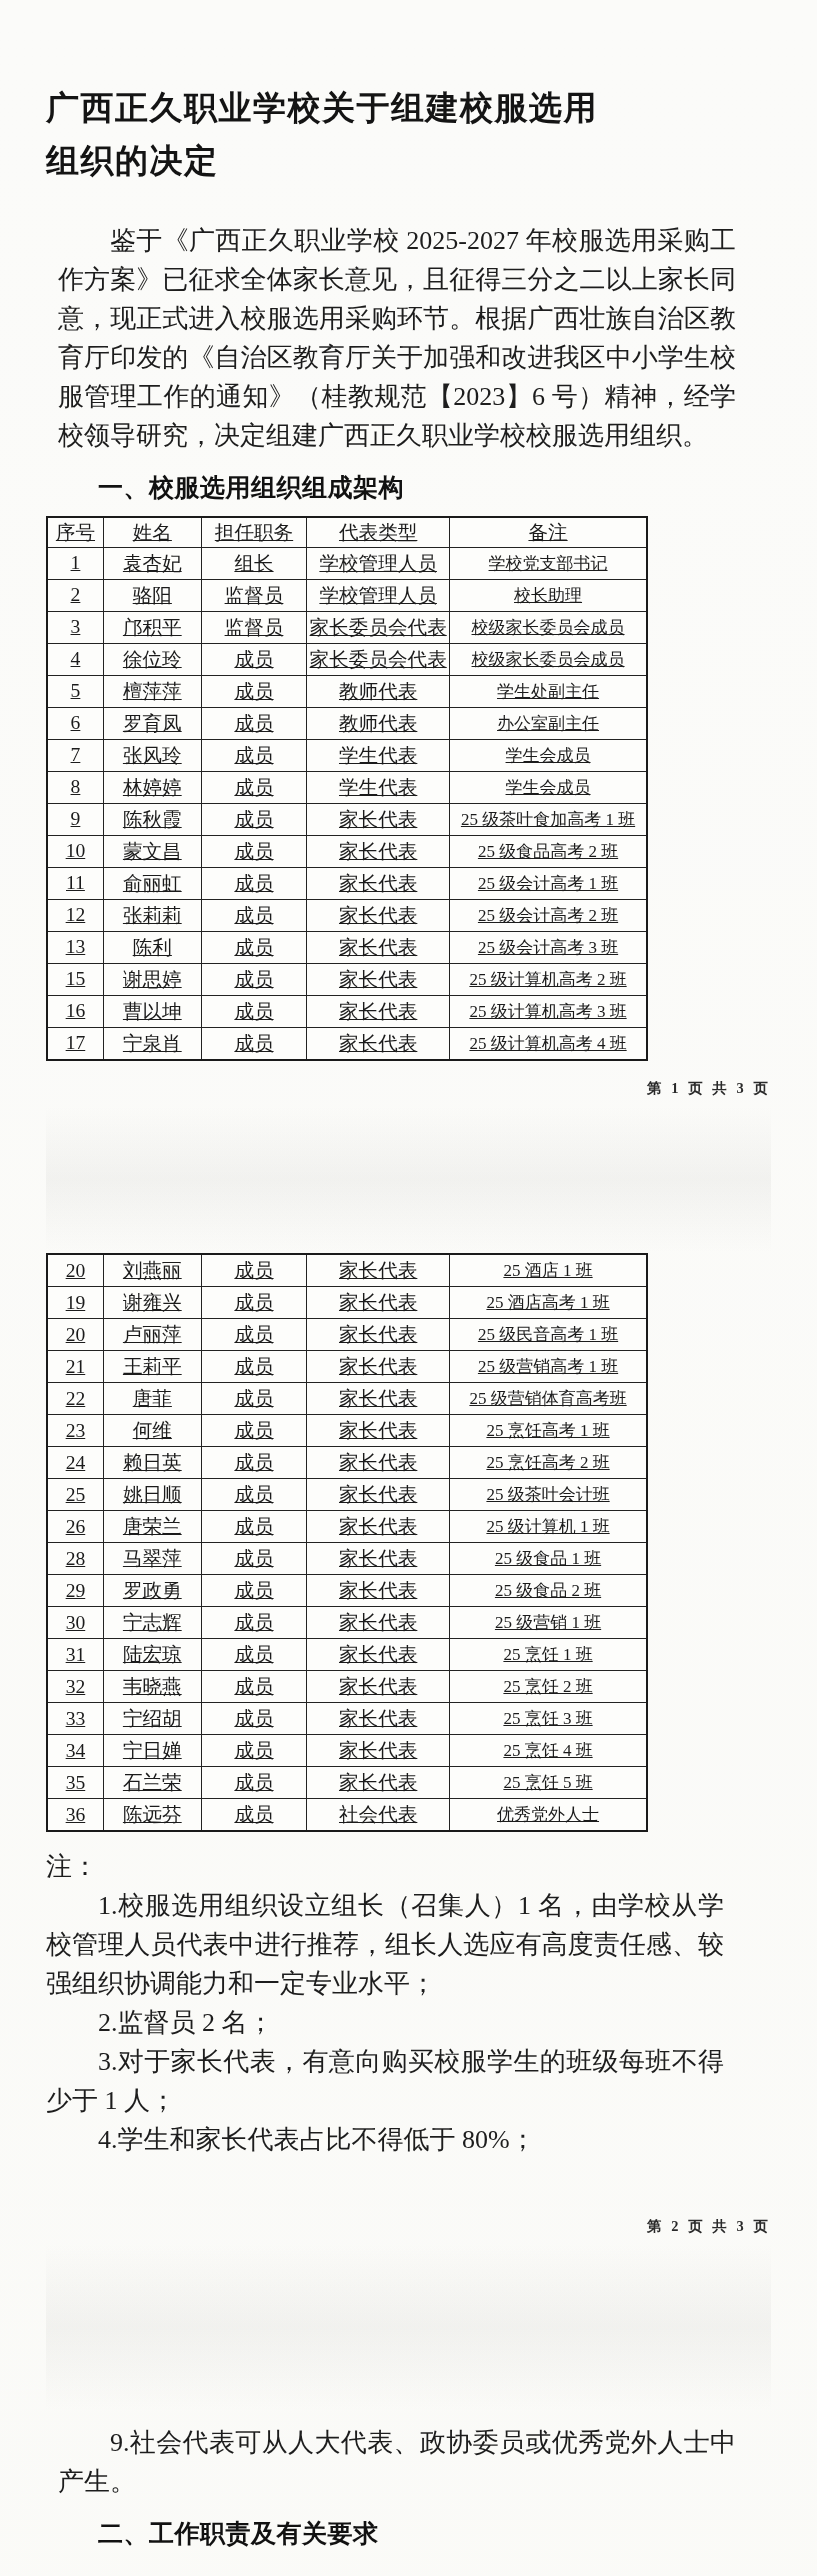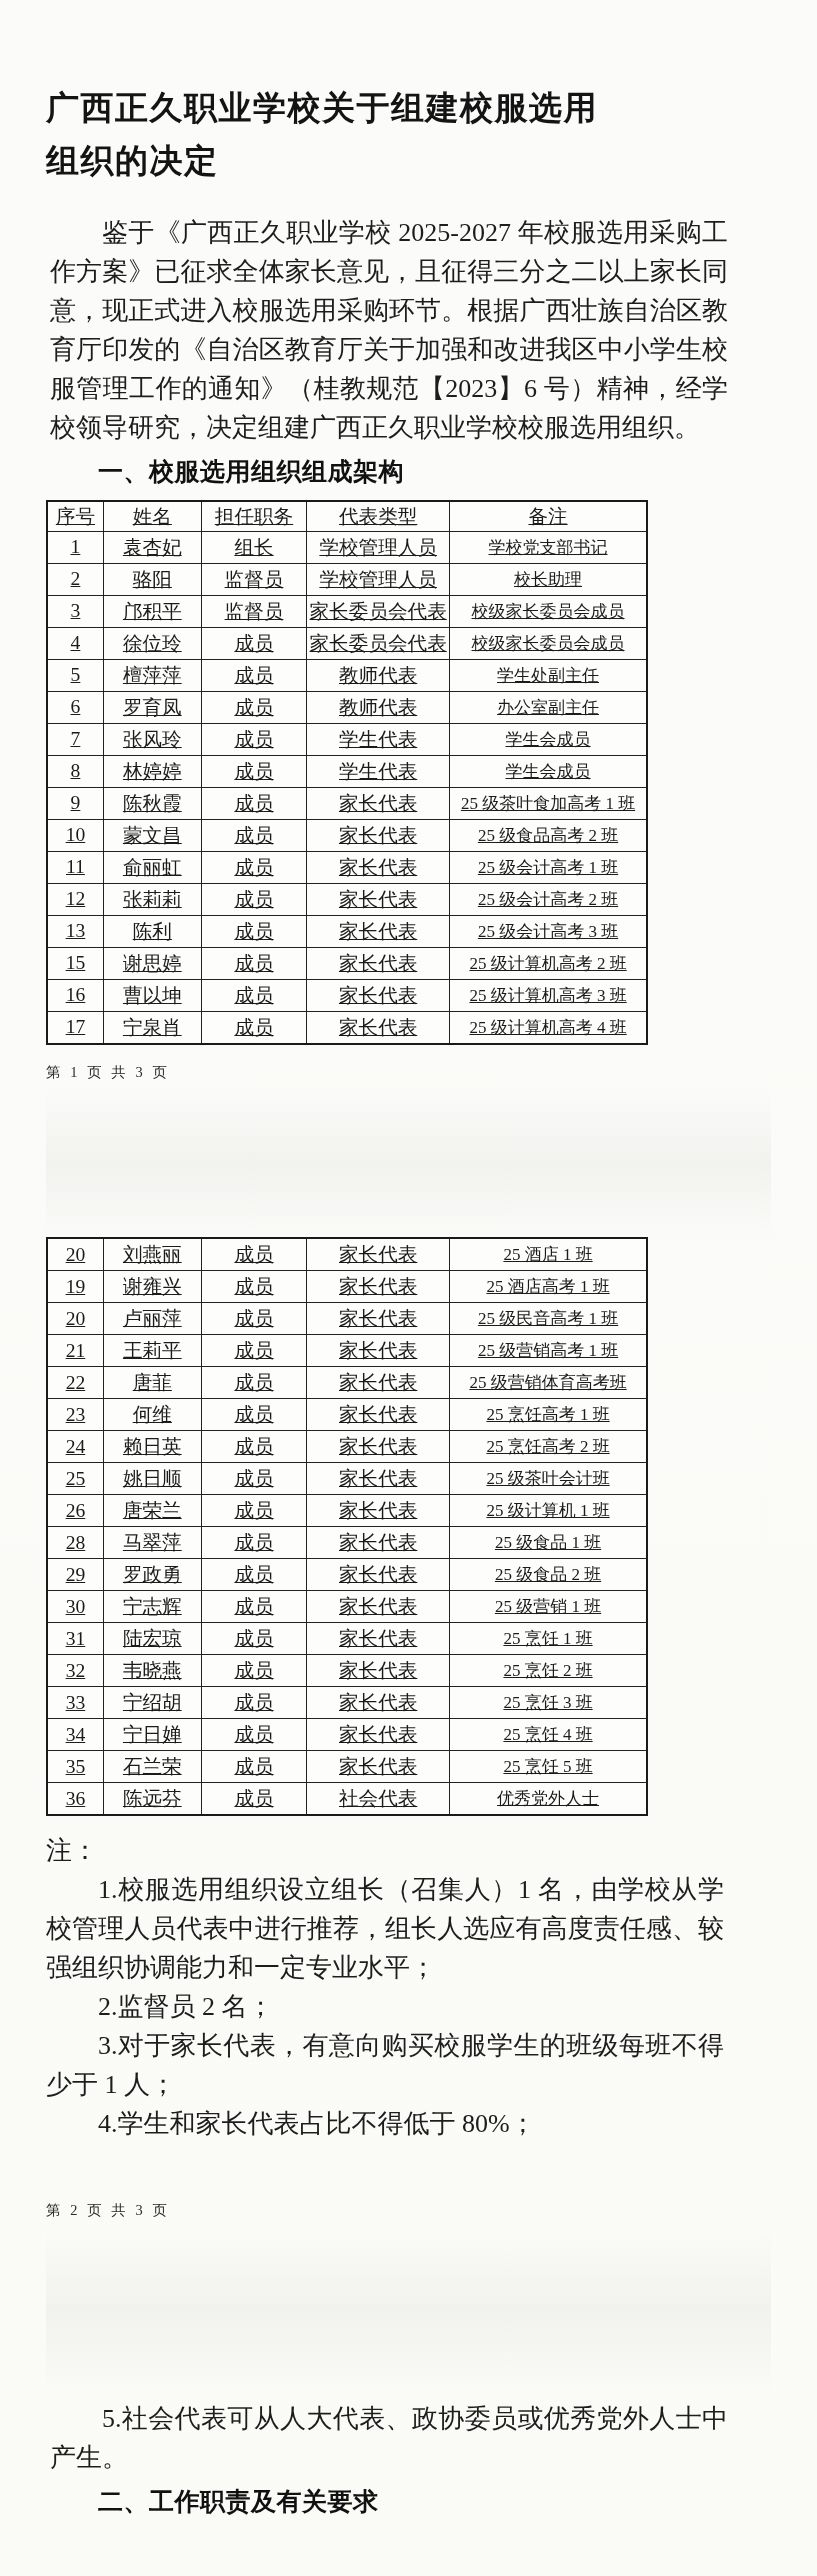--- a/index.html
+++ b/index.html
@@ -29,21 +29,21 @@
     line-height:53px;
     letter-spacing:1.5px;
     color:#141414;
   }
   .body-text{
     font-size:26px;
     line-height:39px;
     text-align:justify;
     word-break:break-all;
     width:678px;
-    margin:4px;
+    margin:12px;
     color:#1d1d1d;
   }
   .indent{text-indent:52px;}
   .sec-heading{
     font-family:"Liberation Sans","DejaVu Sans",sans-serif;
     font-weight:bold;
     font-size:25px;
     line-height:40px;
     letter-spacing:0.5px;
     margin:4.1px 0 0 0;
@@ -66,25 +66,26 @@
     font-size:19.6px;
     font-weight:normal;
     padding:0 2.1px;
     overflow:hidden;
     white-space:nowrap;
     color:#1b1b1b;
   }
   table.members th{height:29px;}
   table.members td:last-child{font-size:17px;text-align:center;}
   .page-footer{
-    text-align:left;
+    text-align:right;
     font-size:14.4px;
     line-height:36px;
     letter-spacing:3.1px;
     color:#2a2a2a;
+    font-weight:bold;
   }
   .notes p,.duties-block p{margin:0;}
 </style>
 </head>
 <body>
 
 <div class="doc">
 
   <div class="page-gap" style="height:82px"></div>
 
@@ -385,18 +386,18 @@
         <p class="body-text indent">2.监督员 2 名；</p>
         <p class="body-text indent">3.对于家长代表，有意向购买校服学生的班级每班不得少于 1 人；</p>
         <p class="body-text indent">4.学生和家长代表占比不得低于 80%；</p>
       </div>
   </div>
 
   <div class="page-footer" style="margin-top:49px">第 2 页 共 3 页</div>
 
   <div class="page-gap gap-shade" style="height:167px"></div>
 
-  <p class="body-text indent">5.社会代表可从人大代表、政协委员或优秀党外人士中产生。</p>
+  <p class="body-text indent">9.社会代表可从人大代表、政协委员或优秀党外人士中产生。</p>
 
   <h2 class="sec-heading" style="margin:0">二、工作职责及有关要求</h2>
 
 </div>
 
 
 </body></html>

